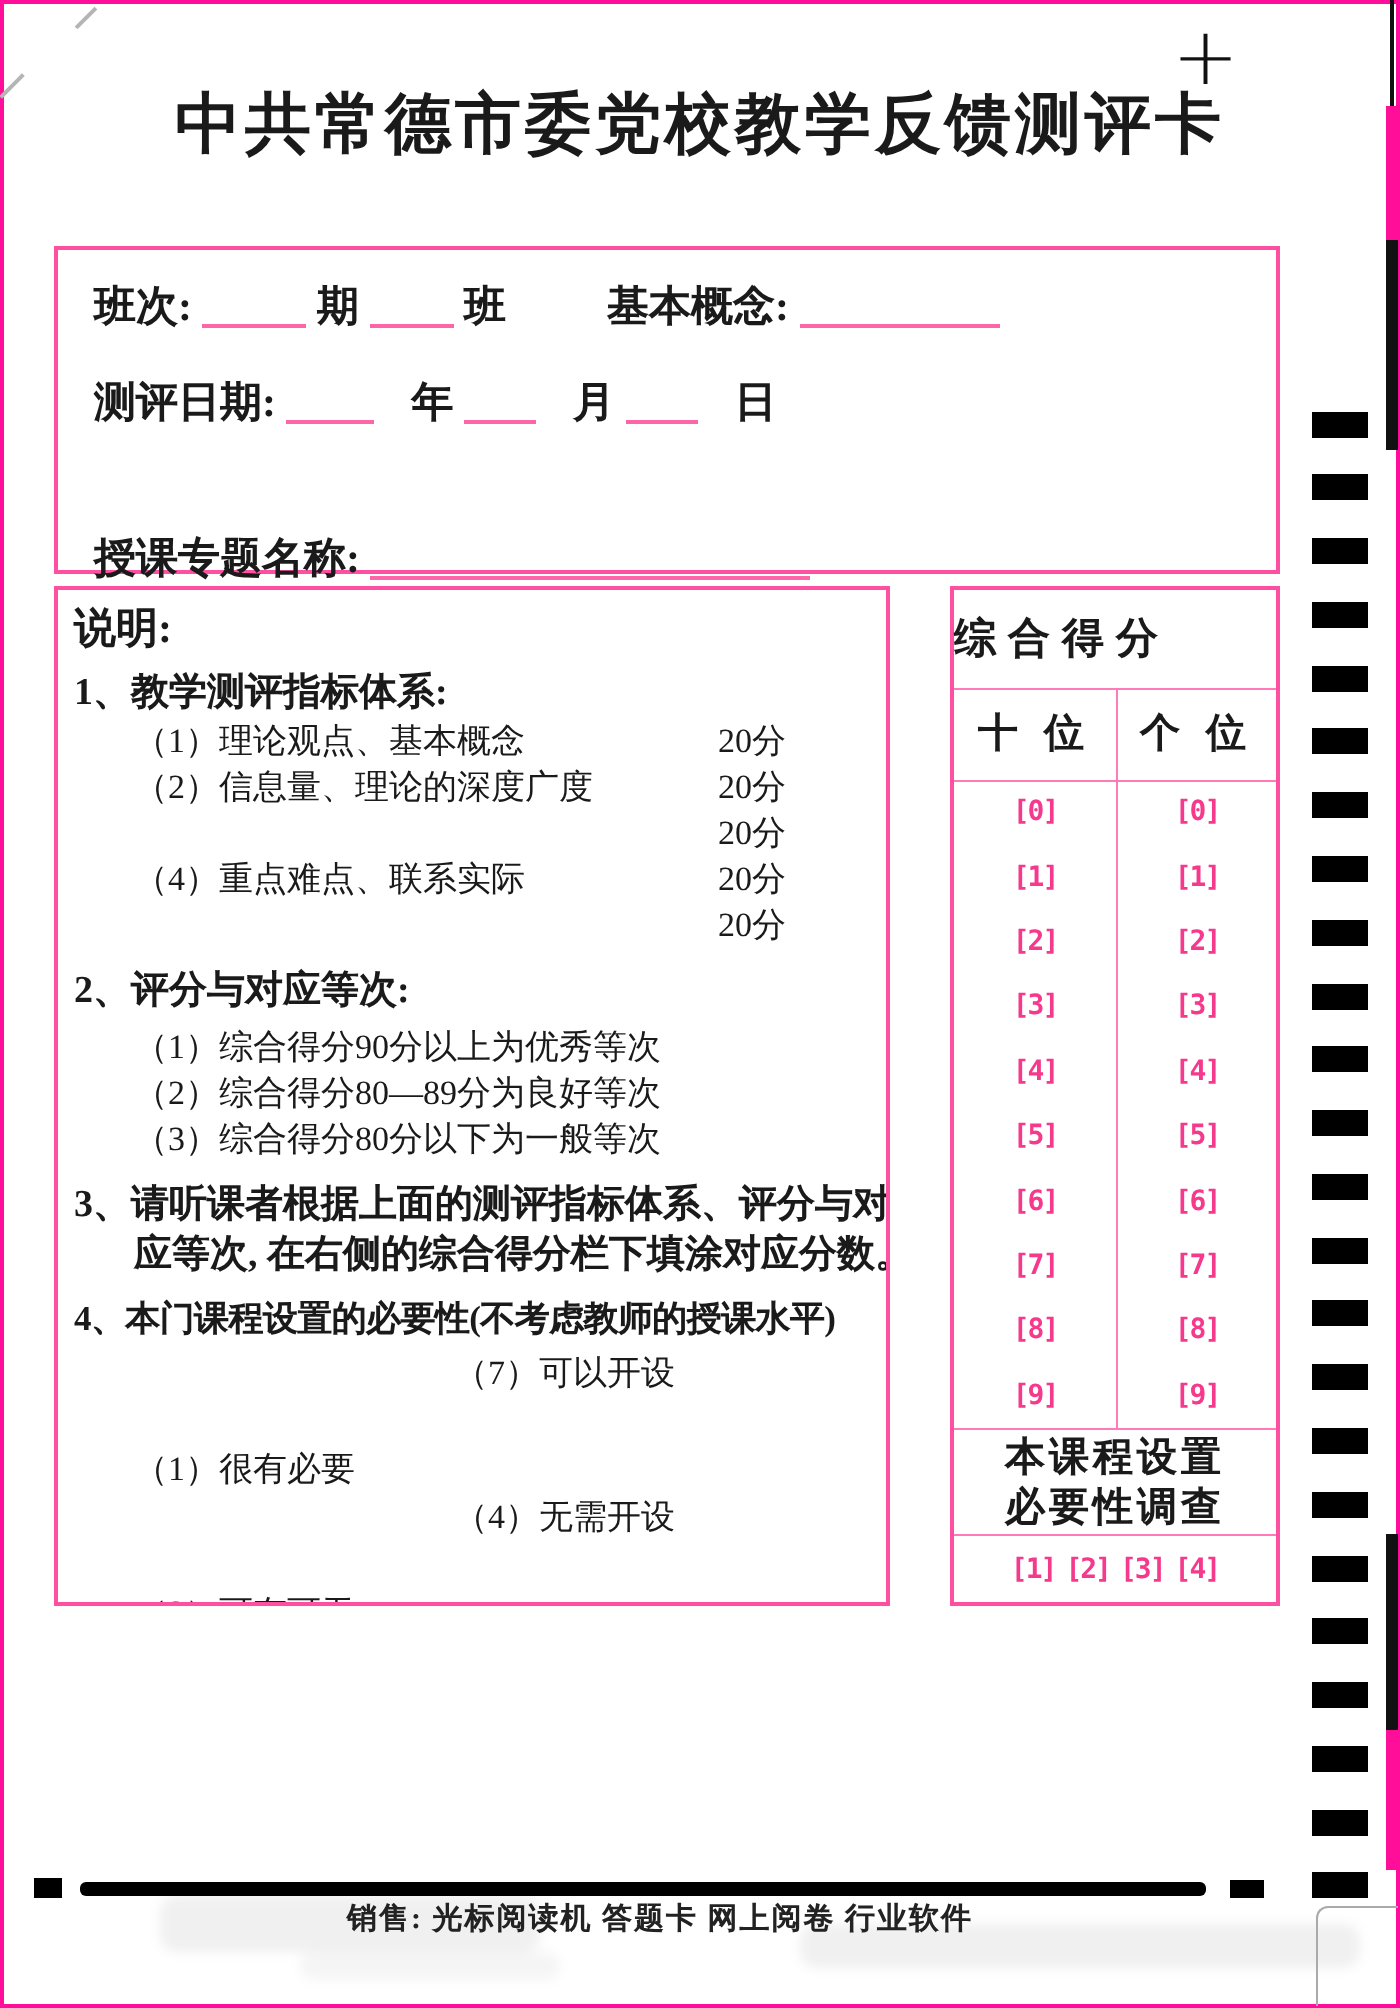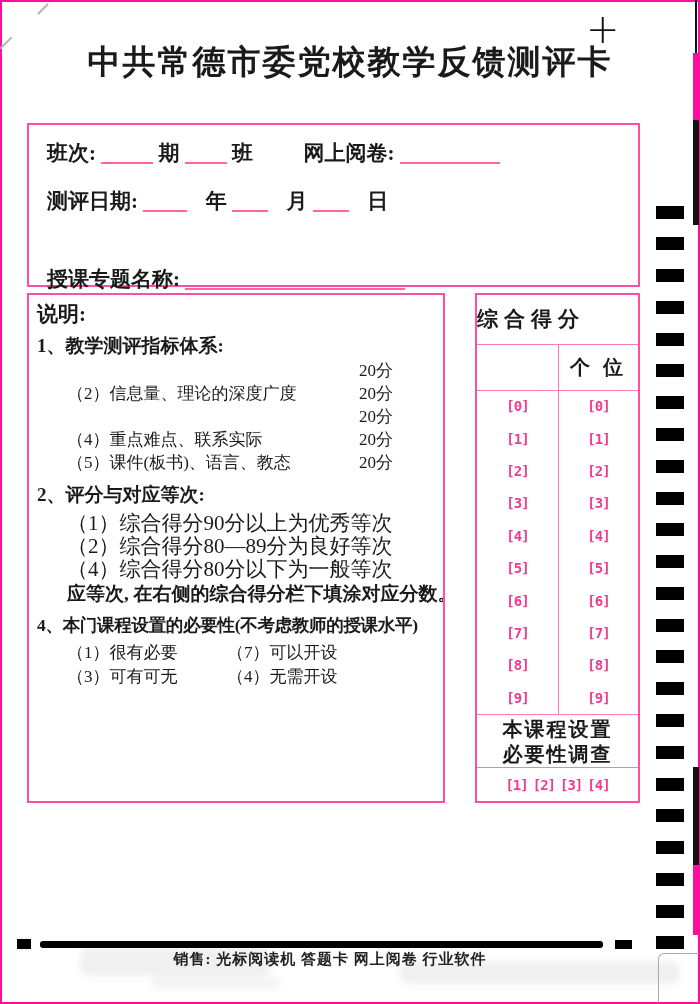--- a/index.html
+++ b/index.html
@@ -24,24 +24,24 @@
   .u{display:inline-block;border-bottom:2px solid #ff66aa;height:20px;vertical-align:-4px;}
   .gap40{display:inline-block;width:40px;}
   .gap8{display:inline-block;width:8px;}
   
   #instructions-box{left:27px;top:293px;width:418px;height:510px;padding:5px 8px;overflow:hidden;}
   #instructions-box .h0{font-size:21px;font-weight:700;}
   .item-title{font-size:19px;font-weight:700;white-space:nowrap;margin-top:5px;}
   .item-title.tight{font-size:17.5px;letter-spacing:-0.3px;}
   .entry{display:flex;font-size:17px;line-height:23px;padding-left:30px;white-space:nowrap;}
   .entry .score{margin-left:auto;margin-right:42px;}
-  .plain{font-size:21px;line-height:23px;padding-left:30px;white-space:nowrap;}
+  .plain{font-size:17px;line-height:23px;padding-left:30px;white-space:nowrap;}
   .wrapline{padding-left:30px;font-size:19px;font-weight:700;line-height:26px;white-space:nowrap;}
   .optrow{display:flex;font-size:17px;line-height:24px;padding-left:30px;white-space:nowrap;}
-  .optrow span:first-child{width:160px;}
+  .optrow span:first-child{width:160px;margin-top:48px;}
   .fillline{padding-left:30px;font-size:19px;font-weight:700;line-height:28px;white-space:nowrap;display:flex;align-items:center;}
   .correct-mark{display:inline-block;width:22px;height:8px;background:#000;border-radius:2px;margin:0 4px;}
   .wrongbox{display:inline-block;width:23px;height:12px;border:1px solid #ff7ab8;margin:0 3px;
     font-size:11px;line-height:11px;font-weight:400;text-align:center;color:#222;
     font-family:"DejaVu Sans",sans-serif;overflow:hidden;vertical-align:1px;}
   
   #score-panel{left:475px;top:293px;width:165px;height:510px;}
   #score-panel .hline{position:absolute;left:0;width:100%;height:1px;background:#ff7ab8;}
   #score-panel .vline{position:absolute;top:49px;left:81px;width:1px;height:370px;background:#ff7ab8;}
   #sp-title{position:absolute;top:0;left:0;width:100%;height:49px;line-height:49px;
@@ -80,21 +80,21 @@
   <div class="abs" id="page-title">中共常德市委党校教学反馈测评卡</div>
 
   <div class="abs pinkbox" id="info-box">
     <div class="info-row" style="top:14px;">
       <span>班次:</span>
       <span class="u" style="width:52px;"></span>
       <span>期</span>
       <span class="u" style="width:42px;"></span>
       <span>班</span>
       <span class="gap40"></span>
-      <span>网上阅卷:</span>
+      <span>基本概念:</span>
       <span class="u" style="width:100px;"></span>
     </div>
     <div class="info-row" style="top:62px;">
       <span>测评日期:</span>
       <span class="u" style="width:44px;"></span>
       <span class="gap8"></span>
       <span>年</span>
       <span class="u" style="width:36px;"></span>
       <span class="gap8"></span>
       <span>月</span>
@@ -106,60 +106,62 @@
       <span>授课专题名称:</span>
       <span class="u" style="width:220px;"></span>
     </div>
   </div>
 
   <div class="abs pinkbox" id="instructions-box">
     <div class="h0">说明:</div>
 
     <div class="item-title"><span>1、</span><span>教学测评指标体系:</span></div>
     <div class="entry">
+        <span>（1）理论观点、基本概念</span>
         <span class="score">20分</span>
       </div>
     <div class="entry">
         <span>（2）信息量、理论的深度广度</span>
         <span class="score">20分</span>
       </div>
     <div class="entry">
         <span class="score">20分</span>
       </div>
     <div class="entry">
         <span>（4）重点难点、联系实际</span>
         <span class="score">20分</span>
       </div>
     <div class="entry">
-        <span>（5）课件(板书)、语言、教态</span>
         <span class="score">20分</span>
       </div>
 
     <div class="item-title" style="margin-top:8px;"><span>2、</span><span>评分与对应等次:</span></div>
     <div class="plain" style="margin-top:4px;">（1）综合得分90分以上为优秀等次</div>
     <div class="plain">（2）综合得分80—89分为良好等次</div>
-    <div class="plain">（4）综合得分80分以下为一般等次</div>
-
+    <div class="plain">（3）综合得分80分以下为一般等次</div>
+
+    <div class="item-title" style="margin-top:8px;"><span>3、</span><span>请听课者根据上面的测评指标体系、评分与对</span></div>
     <div class="wrapline">应等次, 在右侧的综合得分栏下填涂对应分数。</div>
 
     <div class="item-title tight" style="margin-top:6px;"><span>4、</span><span>本门课程设置的必要性(不考虑教师的授课水平)</span></div>
     <div class="optrow" style="margin-top:4px;">
       <span>（1）很有必要</span>
       <span>（7）可以开设</span>
     </div>
     <div class="optrow">
       <span>（3）可有可无</span>
       <span>（4）无需开设</span>
     </div>
 
   </div>
 
   <div class="abs pinkbox" id="score-panel">
     <div id="sp-title">综合得分</div>
     <div class="hline" style="top:49px;"></div>
+    <div class="col-head" style="left:0;width:81px;">十 位</div>
     <div class="col-head" style="left:82px;width:79px;">个 位</div>
     <div class="hline" style="top:95px;"></div>
     <div class="vline"></div>
     <div class="digit-col" style="left:0;width:81px;">
         <span class="digit">[0]</span>
         <span class="digit">[1]</span>
         <span class="digit">[2]</span>
         <span class="digit">[3]</span>
         <span class="digit">[4]</span>
         <span class="digit">[5]</span>

